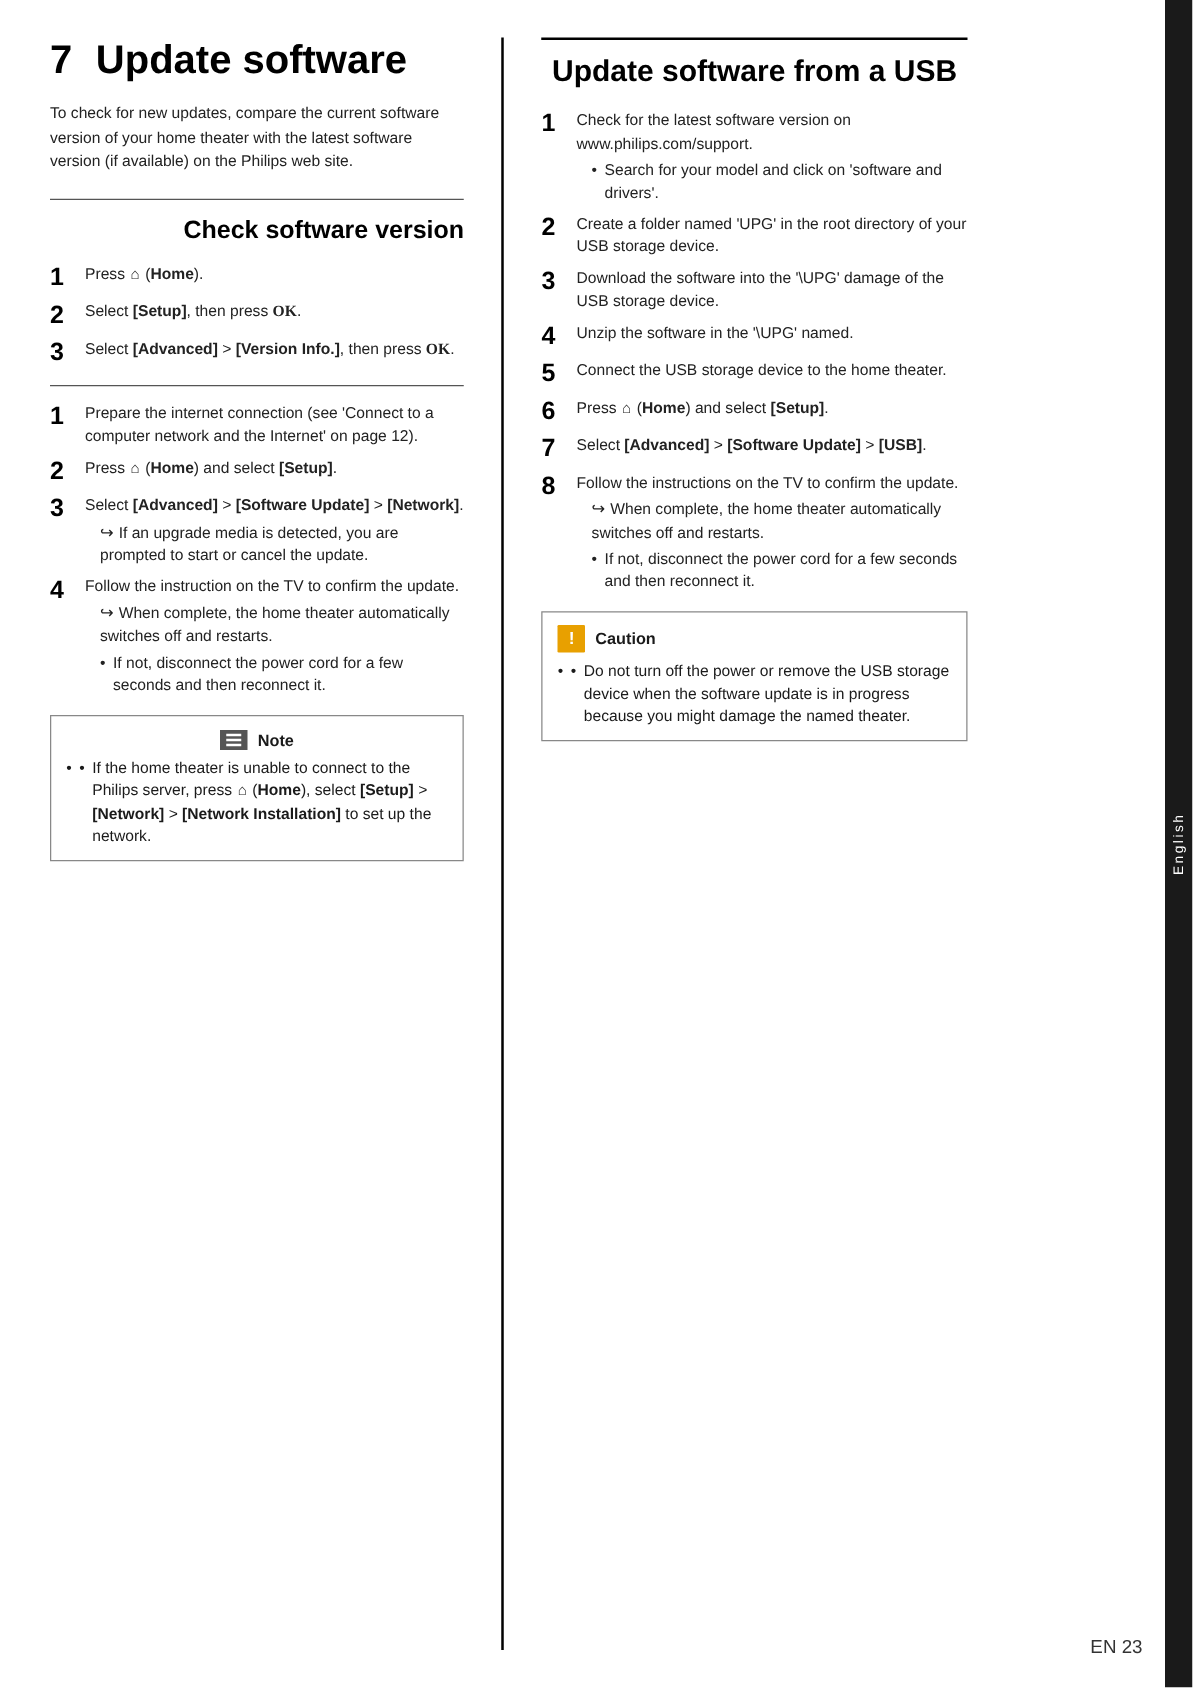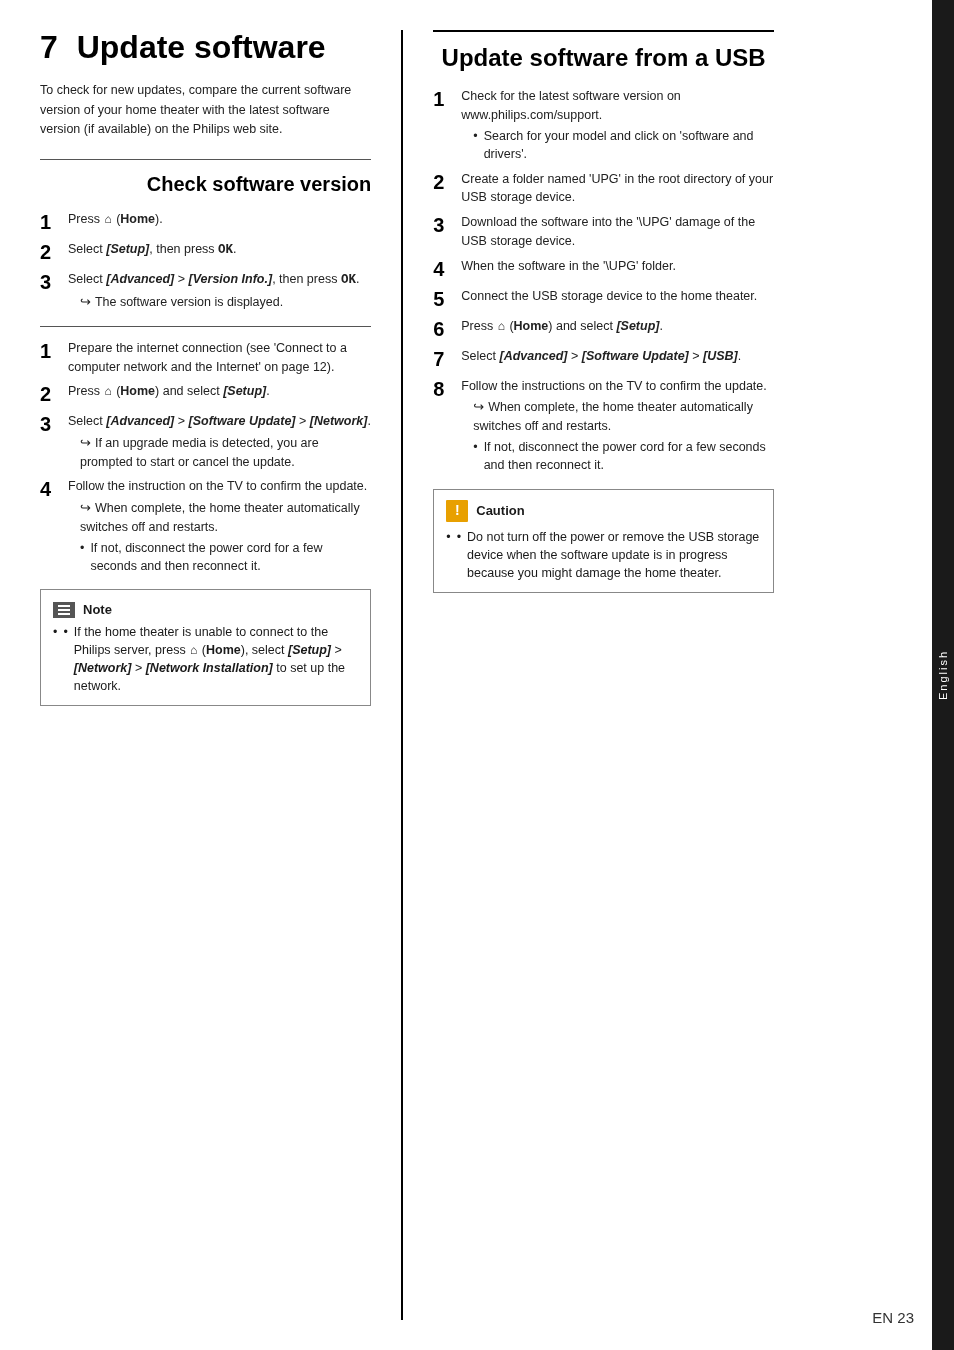--- a/index.html
+++ b/index.html
@@ -151,20 +151,21 @@
       margin-top: 14px;
       font-size: 12px;
       line-height: 1.5;
     }
     .note-header {
       display: flex;
       align-items: center;
       margin-bottom: 2px;
       font-weight: bold;
       font-size: 13px;
+      justify-content: center;
     }
     .note-icon {
       width: 22px;
       height: 16px;
       background: #555;
       display: inline-flex;
       align-items: center;
       justify-content: center;
       margin-right: 8px;
       flex-shrink: 0;
@@ -214,26 +215,25 @@
     }
     .footer-line {
       position: absolute;
       bottom: 24px;
       right: 40px;
       font-size: 15px;
       color: #333;
     }
     kbd {
       font-weight: bold;
-      font-family: Liberation Mono, monospace;
+      font-family: Liberation Serif, serif;
       font-size: 12.5px;
     }
     .bracket-bold {
       font-weight: bold;
-      font-style: italic;
     }
     .usb-top-border {
       border-top: 2px solid #000;
       padding-top: 12px;
       margin-bottom: 14px;
       text-align: center;
     }
   </style>
 </head>
 <body>
@@ -264,21 +264,20 @@
         <li class="step-item">
           <span class="step-number">2</span>
           <span class="step-content">
             Select <span class="bracket-bold">[Setup]</span>, then press <kbd>OK</kbd>.
           </span>
         </li>
         <li class="step-item">
           <span class="step-number">3</span>
           <span class="step-content">
             Select <span class="bracket-bold">[Advanced]</span> &gt; <span class="bracket-bold">[Version Info.]</span>, then press <kbd>OK</kbd>.
-            <span class="result-arrow">The software version is displayed.</span>
           </span>
         </li>
       </ol>
 
       <hr class="section-divider">
 
 
       <ol class="steps-list">
         <li class="step-item">
           <span class="step-number">1</span>
@@ -356,21 +355,21 @@
         <li class="step-item">
           <span class="step-number">3</span>
           <span class="step-content">
             Download the software into the '\UPG' damage of the USB storage device.
           </span>
         </li>
 
         <li class="step-item">
           <span class="step-number">4</span>
           <span class="step-content">
-            When the software in the '\UPG' folder.
+            Unzip the software in the '\UPG' named.
           </span>
         </li>
 
         <li class="step-item">
           <span class="step-number">5</span>
           <span class="step-content">
             Connect the USB storage device to the home theater.
           </span>
         </li>
 
@@ -398,21 +397,21 @@
         </li>
       </ol>
 
       <div class="caution-box">
         <div class="caution-header">
           <span class="caution-icon">!</span>
           <span>Caution</span>
         </div>
         <div class="bullet-item" style="padding-left:0;">
           <span style="margin-right:6px;">•</span>
-          <span>Do not turn off the power or remove the USB storage device when the software update is in progress because you might damage the home theater.</span>
+          <span>Do not turn off the power or remove the USB storage device when the software update is in progress because you might damage the named theater.</span>
         </div>
       </div>
 
     </div>
   </div>
 
   <div class="side-tab">
     <span class="side-tab-text">English</span>
   </div>
 

